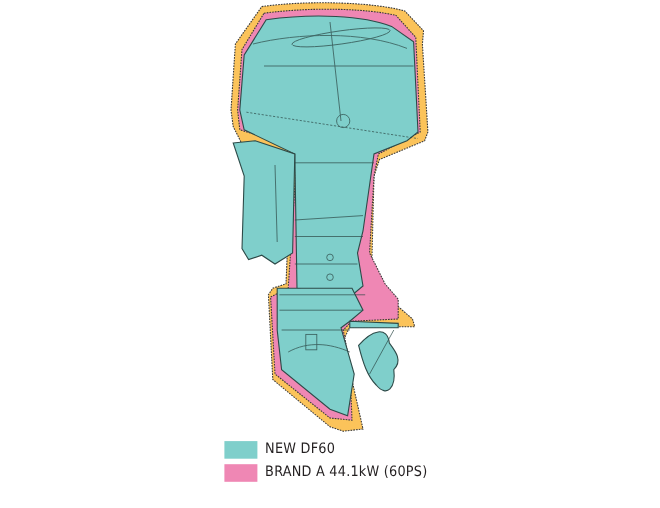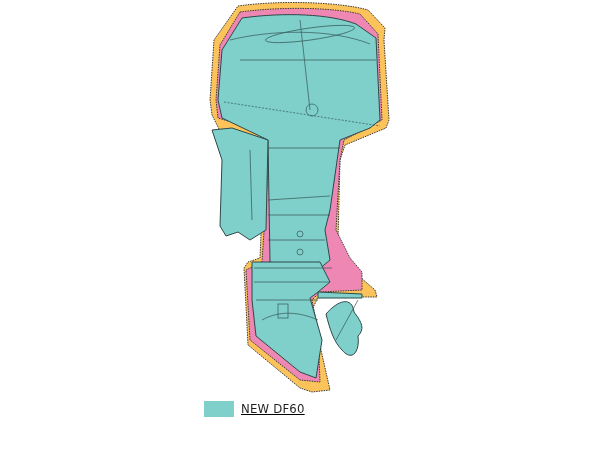--- a/index.html
+++ b/index.html
@@ -1,19 +1,19 @@
 <!DOCTYPE html>
 <html><head>
 <meta charset="utf-8">
 <style>
   html,body{margin:0;padding:0;background:#ffffff;}
   body{width:600px;height:462px;position:relative;overflow:hidden;font-family:"DejaVu Sans Condensed","DejaVu Sans",sans-serif;}
   #art{position:absolute;left:0;top:0;width:600px;height:400px;}
   .legend{position:absolute;left:204px;top:398px;}
-  .legend-row{display:flex;align-items:center;height:21px;text-decoration:underline;}
+  .legend-row{display:flex;align-items:center;height:21px;}
   .swatch{width:30px;height:16px;margin-right:7px;}
   .legend-label{font-size:13px;color:#231f20;letter-spacing:0.2px;white-space:nowrap;}
 </style>
 </head>
 <body>
 
 <svg id="art" viewBox="0 0 600 400" xmlns="http://www.w3.org/2000/svg">
 
   <g fill="#fbc35a" stroke="#3a3a3a" stroke-width="1" stroke-dasharray="1.5 1">
     <path d="M238,6 C280,0 340,2 368,10 L385,28 L384,40 L389,120 L386,128 L345,145 L340,160 L338,240 L352,270 L375,290 L377,297 L318,297 L312,310 L330,390 L312,392 L300,388 L248,345 L244,268 L248,262 L260,258 L262,210 L222,135 L212,115 L210,100 L214,40 Z"></path>
@@ -57,13 +57,17 @@
     <path d="M250,150 L252,220"></path>
     <path d="M336,340 L358,300"></path>
   </g>
 </svg>
 
 <div class="legend">
   <div class="legend-row">
     <div class="swatch" style="background:#7fcfcb"></div>
     <span class="legend-label">NEW DF60</span>
   </div>
+  <div class="legend-row">
+    <div class="swatch" style="background:#ef87b4"></div>
+    <span class="legend-label">BRAND A 44.1kW (60PS)</span>
+  </div>
 </div>
 
 </body></html>

